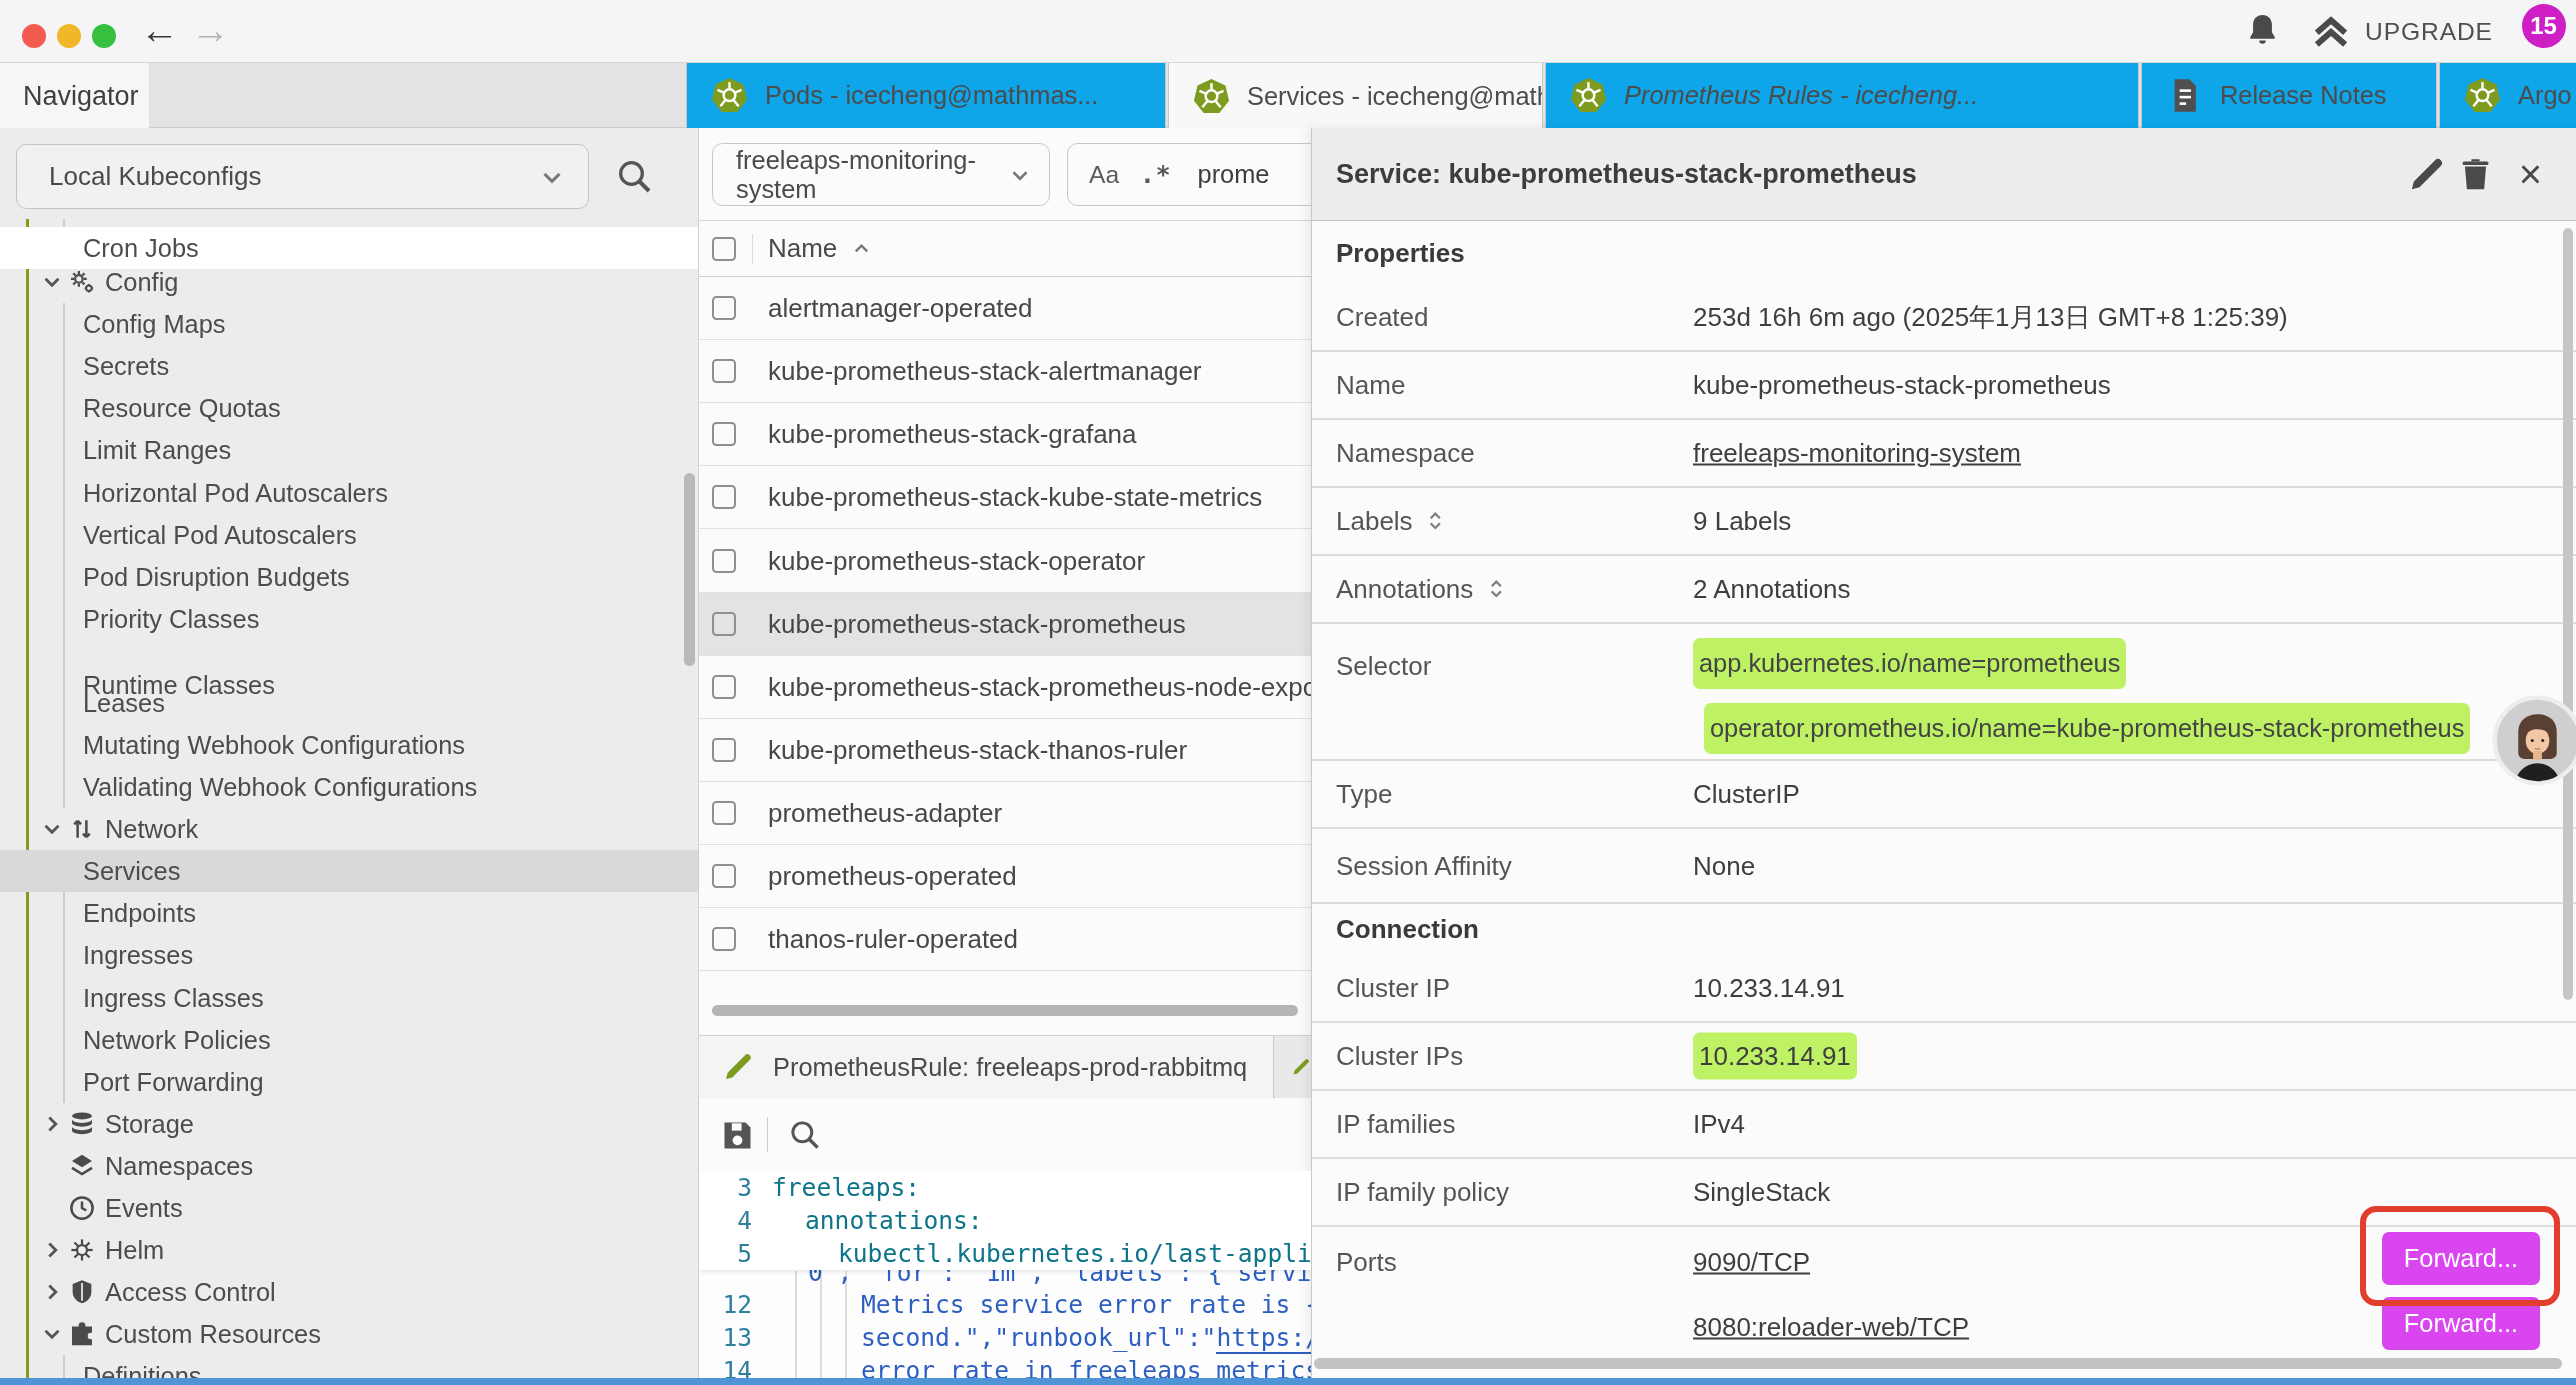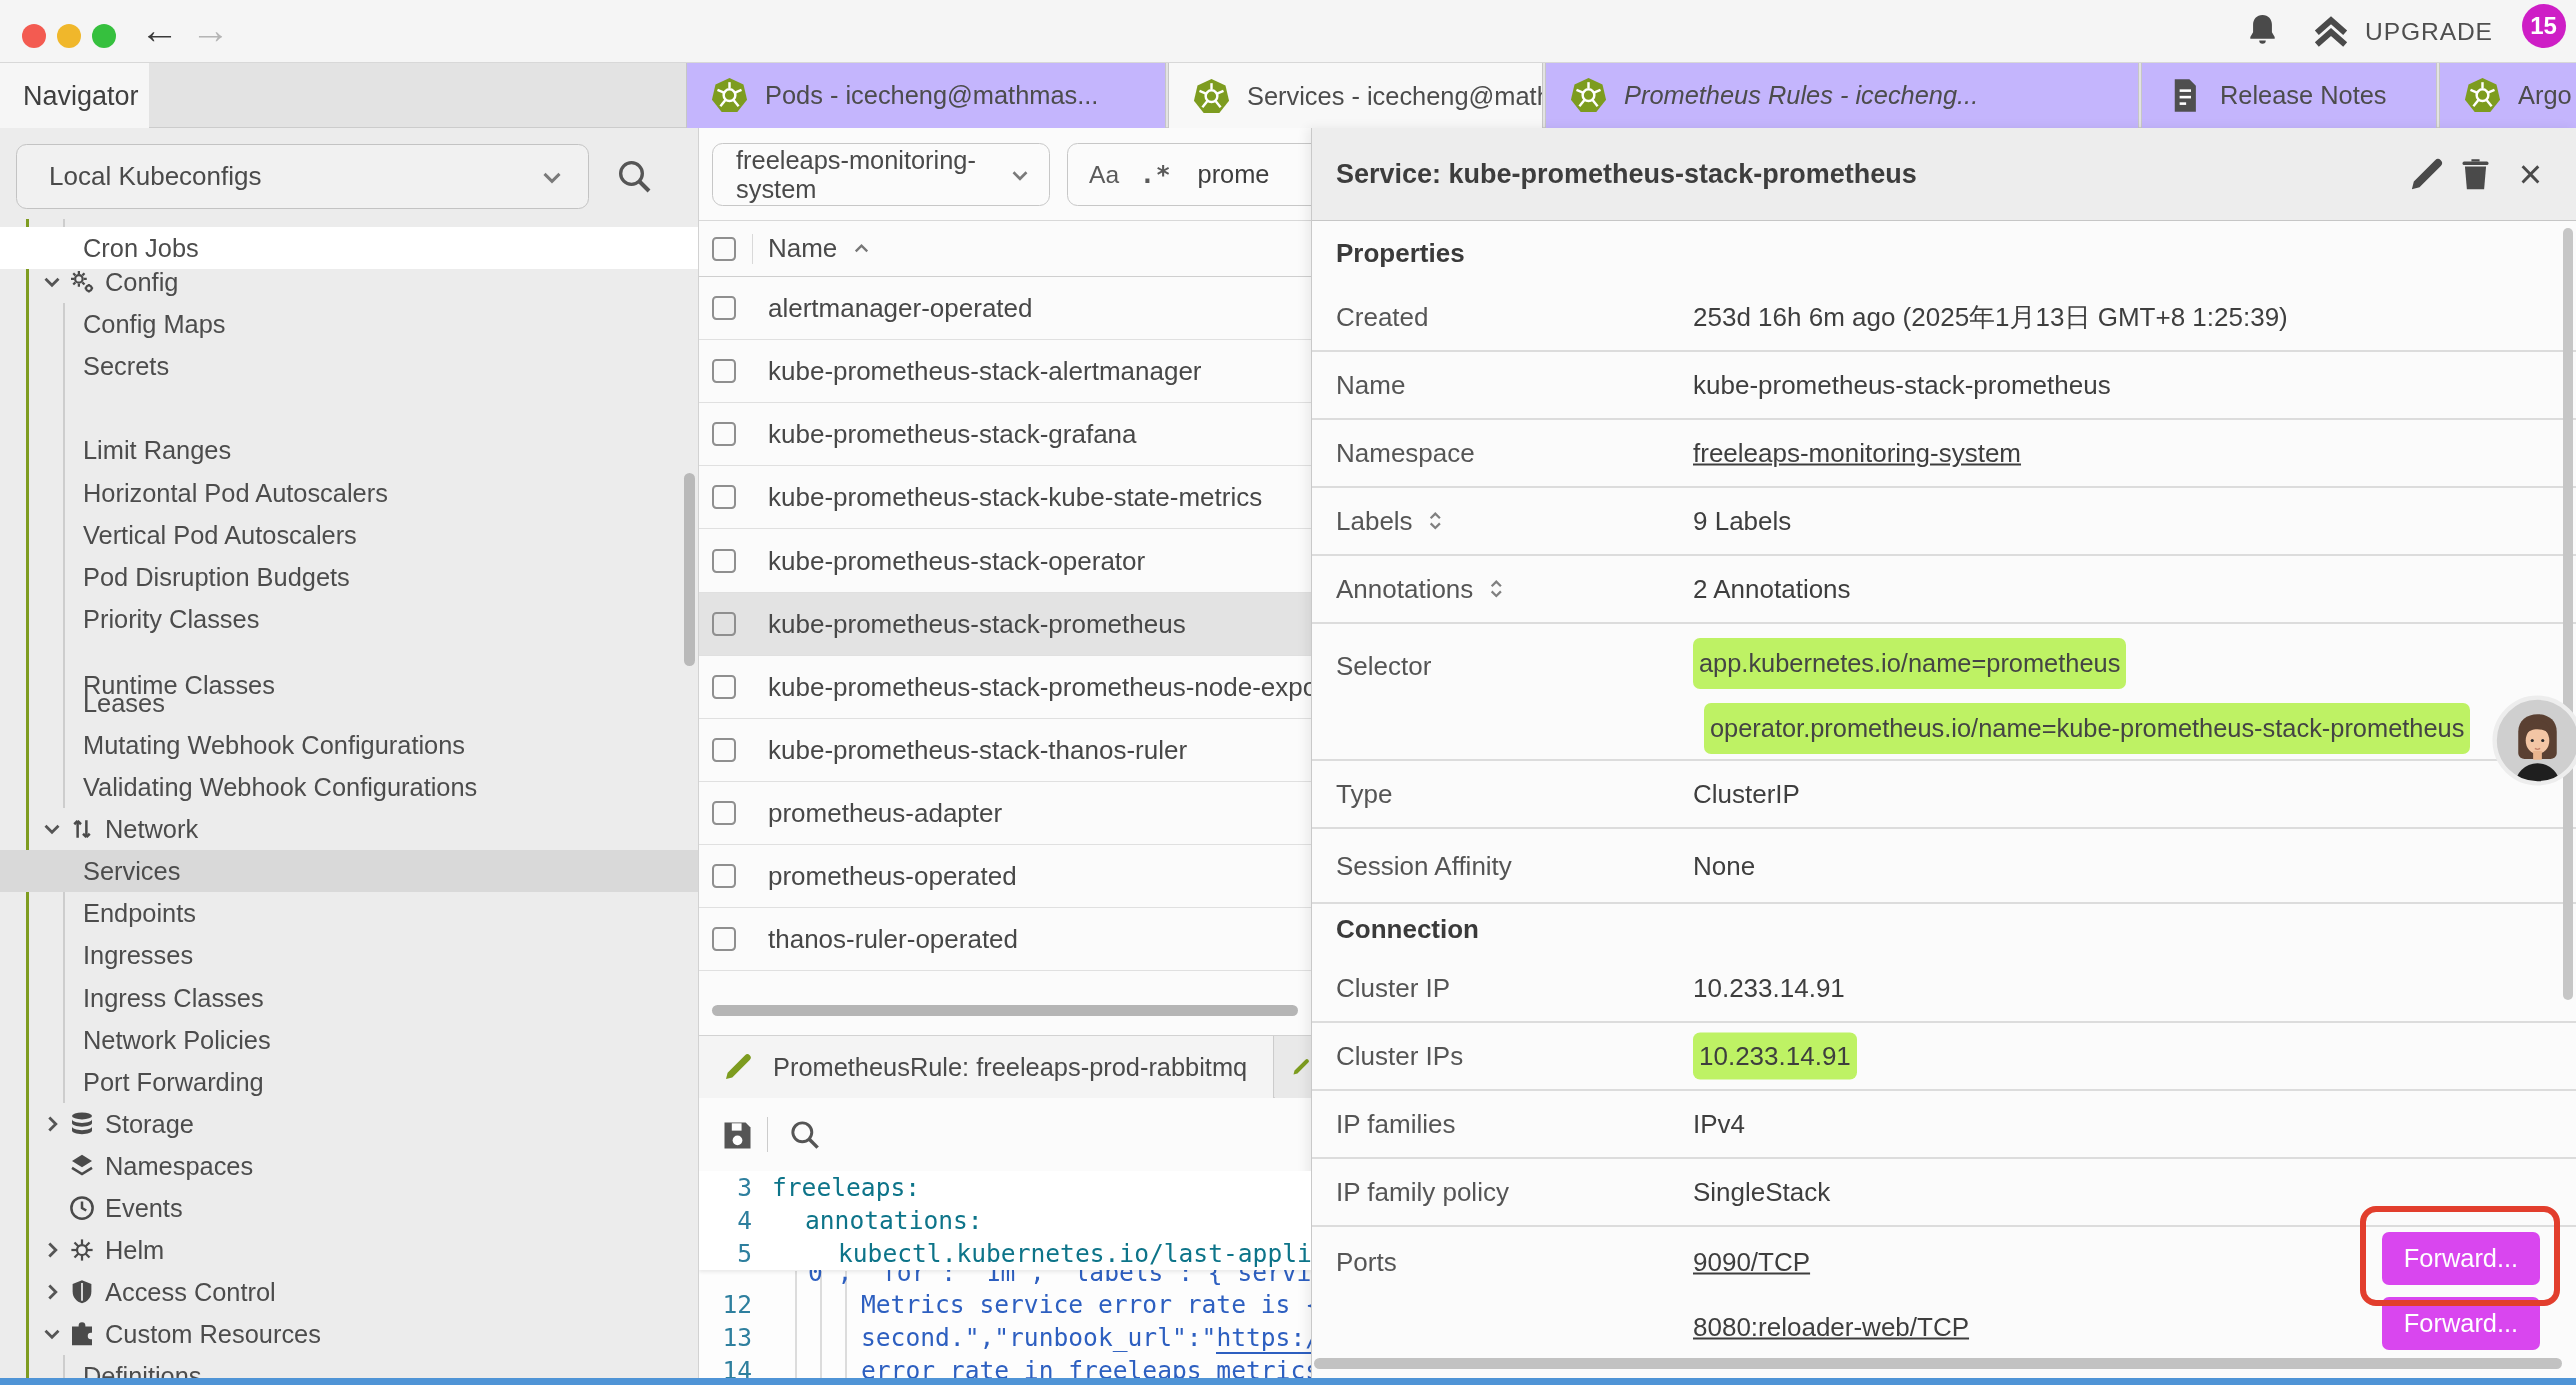--- a/index.html
+++ b/index.html
@@ -9,21 +9,21 @@
 
   
   #titlebar { position:absolute; left:0; top:0; width:2576px; height:63px; background:#f5f5f5; border-bottom:0.9px solid #d8d8d8; }
   .tl-dot { position:absolute; top:24px; width:24px; height:24px; border-radius:50%; }
   .nav-arrow { position:absolute; top:8.8px; font-size:39px; line-height:42px; }
   #upgrade-label { font-size:24.6px; color:#4f4f4f; letter-spacing:0.9px; }
   #notif-badge { position:absolute; width:44px; height:44px; border-radius:50%; background:#ce1ec6; color:#fff; font-size:24px; font-weight:bold; text-align:center; line-height:44px; top:3.5px; right:10.5px; }
 
   
   #tabstrip { position:absolute; left:0; top:63px; width:2576px; height:65px; background:#e3e3e3; border-bottom:0.9px solid #cccccc; }
-  .tab { position:absolute; top:0; height:65px; display:flex; align-items:center; font-size:25.4px; color:#4c4c4c; background:#c4b5fd; border-right:0.9px solid #c6c6c6; border-left:0.9px solid #c6c6c6; overflow:hidden; white-space:nowrap; }
+  .tab { position:absolute; top:0; height:65px; display:flex; align-items:center; font-size:25.4px; color:#4c4c4c; background:#0ea5e9; border-right:0.9px solid #c6c6c6; border-left:0.9px solid #c6c6c6; overflow:hidden; white-space:nowrap; }
   .tab.active { background:#f8f8f8; height:66px; border-bottom:none; }
   .tab .k8s-ic, .tab .doc-ic { width:39px; height:39px; margin:0 16px 0 23px; flex:0 0 auto; }
   #navigator-tab { position:absolute; left:0; top:0; width:149px; height:66px; background:#f6f6f6; display:flex; align-items:center; }
   #navigator-tab span { font-size:27px; color:#3f3f3f; margin-left:23px; }
 
   
   #sidebar { position:absolute; left:0; top:128px; width:699px; height:1257px; background:#ececec; border-right:0.9px solid #d2d2d2; overflow:hidden; }
   #kubeconfig-select { position:absolute; left:16px; top:16px; width:573px; height:65px; border:1.8px solid #c3c3c3; border-radius:10.5px; background:#f1f1f1; display:flex; align-items:center; }
   #kubeconfig-select span { font-size:26px; color:#4a4a4a; margin-left:32px; flex:1; }
   #kubeconfig-select svg { margin-right:21px; }
@@ -253,20 +253,23 @@
       </svg>
       <span class="t-label">Config</span>
     </div>
 
     <div class="tree-item lvl2" style="top:84px">
         <span class="t-label">Config Maps</span>
       </div>
     <div class="tree-item lvl2" style="top:126px">
         <span class="t-label">Secrets</span>
       </div>
+    <div class="tree-item lvl2" style="top:168px">
+        <span class="t-label">Resource Quotas</span>
+      </div>
     <div class="tree-item lvl2" style="top:210px">
         <span class="t-label">Limit Ranges</span>
       </div>
     <div class="tree-item lvl2" style="top:253px">
         <span class="t-label">Horizontal Pod Autoscalers</span>
       </div>
     <div class="tree-item lvl2" style="top:295px">
         <span class="t-label">Vertical Pod Autoscalers</span>
       </div>
     <div class="tree-item lvl2" style="top:337px">

